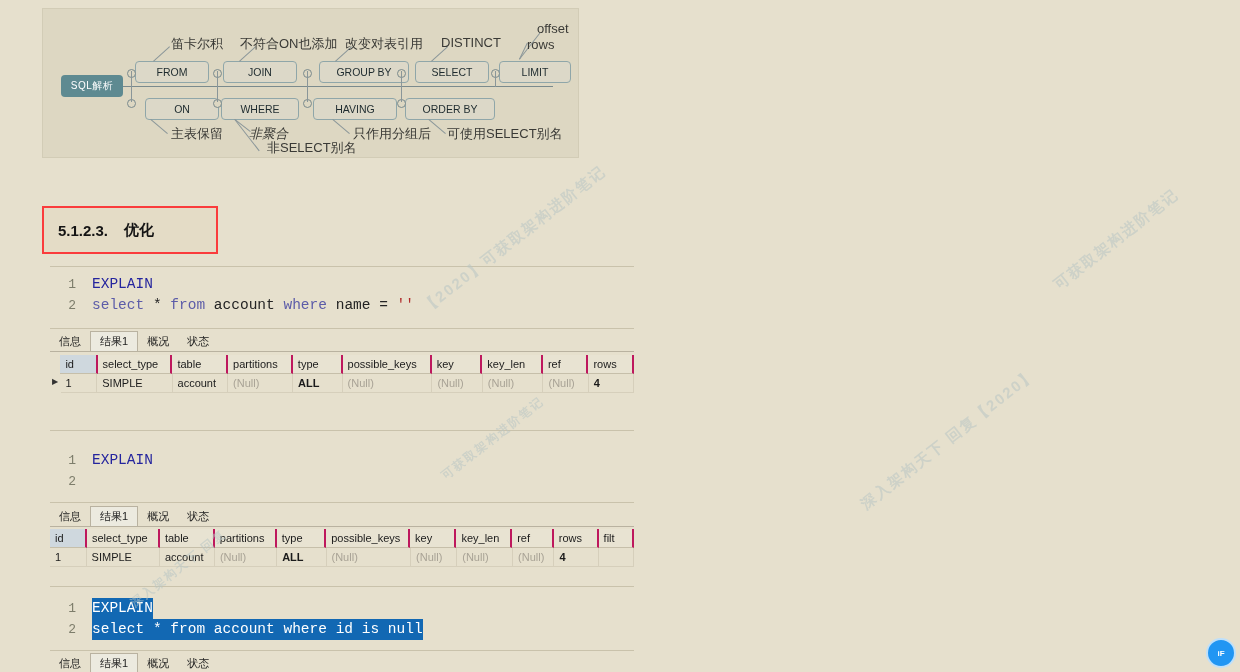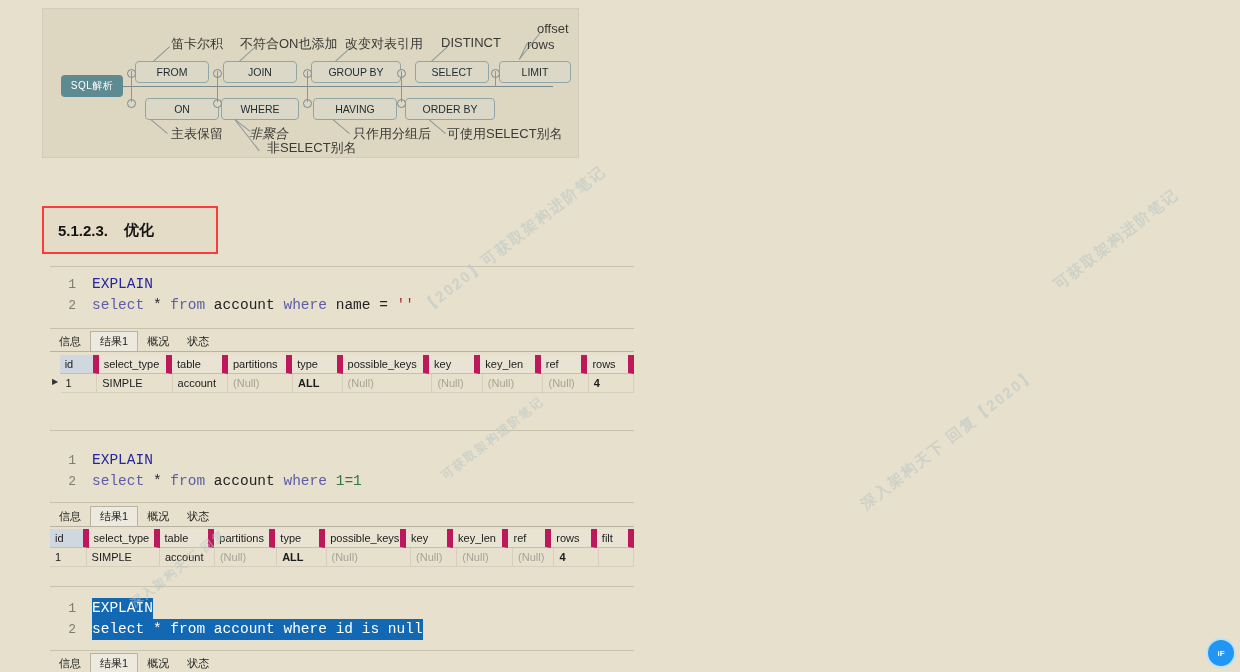--- a/index.html
+++ b/index.html
@@ -72,21 +72,21 @@
   .hr-line{position:absolute;left:50px;width:584px;height:1px;background:#c9c2ab;}
 
   
   .tabs{position:absolute;left:50px;display:flex;align-items:flex-end;height:18px;font-size:11px;}
   .tab{padding:2px 9px 2px 9px;color:#1d1d1d;}
   .tab.active{background:#eceadf;border:1px solid #b9b2a0;border-bottom:none;font-weight:normal;}
   .tabs-underline{position:absolute;left:50px;height:1px;background:#b9b2a0;width:584px;}
 
   .grid{position:absolute;left:50px;font-size:11px;color:#1b1b1b;}
   .grid-row{display:flex;}
-  .grid-head .cell{background:#e8e3d2;font-weight:normal;border-right:6px solid #be185d;border-bottom:1px solid #c6bfaa;}
+  .grid-head .cell{background:#e8e3d2;font-weight:normal;border-right:2px solid #be185d;border-bottom:1px solid #c6bfaa;}
   .grid-head .cell.idc{background:#cfd8de;}
   .cell{padding:3px 5px;border-right:1px solid #d6cfbb;white-space:nowrap;overflow:hidden;}
   .grid-body .cell{border-bottom:1px solid #d6cfbb;}
   .nullv{color:#a9a396;}
   .rowmark{width:10px;padding:3px 0 3px 2px;font-size:8px;color:#333;}
 
   
   .wm{
     position:absolute;color:#b9c6c4;opacity:.55;font-weight:bold;
     transform:rotate(-38deg);white-space:nowrap;pointer-events:none;
@@ -108,21 +108,21 @@
 <div class="page">
 
   <div class="col-left">
 
     <div class="mindmap">
       <div class="mm-root">SQL解析</div>
       <div class="mm-spine"></div>
 
       <div class="mm-node top" style="left:92px;width:56px;">FROM</div>
       <div class="mm-node top" style="left:180px;width:56px;">JOIN</div>
-      <div class="mm-node top" style="left:268px;width:72px;">GROUP BY</div>
+      <div class="mm-node top" style="left:276px;width:72px;">GROUP BY</div>
       <div class="mm-node top" style="left:372px;width:56px;">SELECT</div>
       <div class="mm-node top" style="left:456px;width:52px;">LIMIT</div>
 
       <div class="mm-node bot" style="left:92px;width:56px;margin-left:10px;">ON</div>
       <div class="mm-node bot" style="left:178px;width:60px;">WHERE</div>
       <div class="mm-node bot" style="left:270px;width:66px;">HAVING</div>
       <div class="mm-node bot" style="left:362px;width:72px;">ORDER BY</div>
 
       <div class="mm-dot" style="left:84px;top:60px;"></div>
       <div class="mm-dot" style="left:84px;top:90px;"></div>
@@ -227,21 +227,20 @@
     </div>
     <div class="hr-line" style="top:430px;"></div>
 
     <div class="sqlblock sqlcode" style="top:450px;">
       <div class="sqlrow">
         <span class="lineno">1</span>
         <span class="kw-b">EXPLAIN</span>
       </div>
       <div class="sqlrow">
         <span class="lineno">2</span>
-        <span><span class="kw">select</span><span class="ident"> * </span><span class="kw">from</span><span class="ident"> account </span><span class="kw">where</span><span class="ident"> </span><span class="num">1=1</span></span>
       </div>
     </div>
     <div class="hr-line" style="top:502px;"></div>
 
     <div class="tabs" style="top:508px;">
       <div class="tab">信息</div>
       <div class="tab active">结果1</div>
       <div class="tab">概况</div>
       <div class="tab">状态</div>
     </div>

